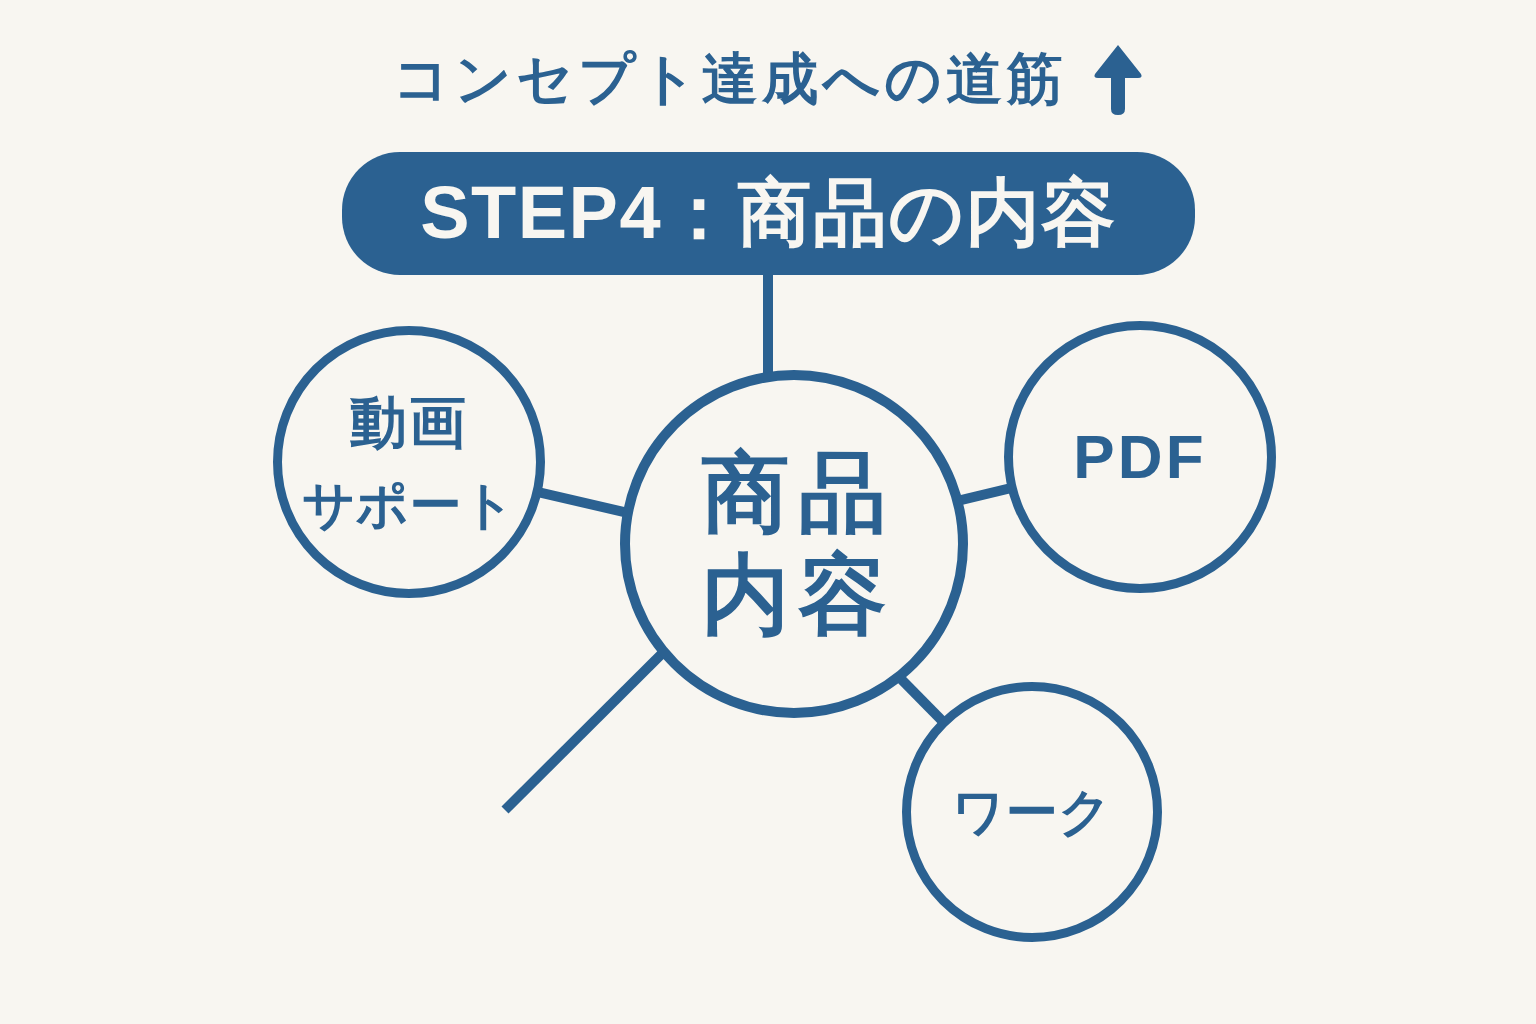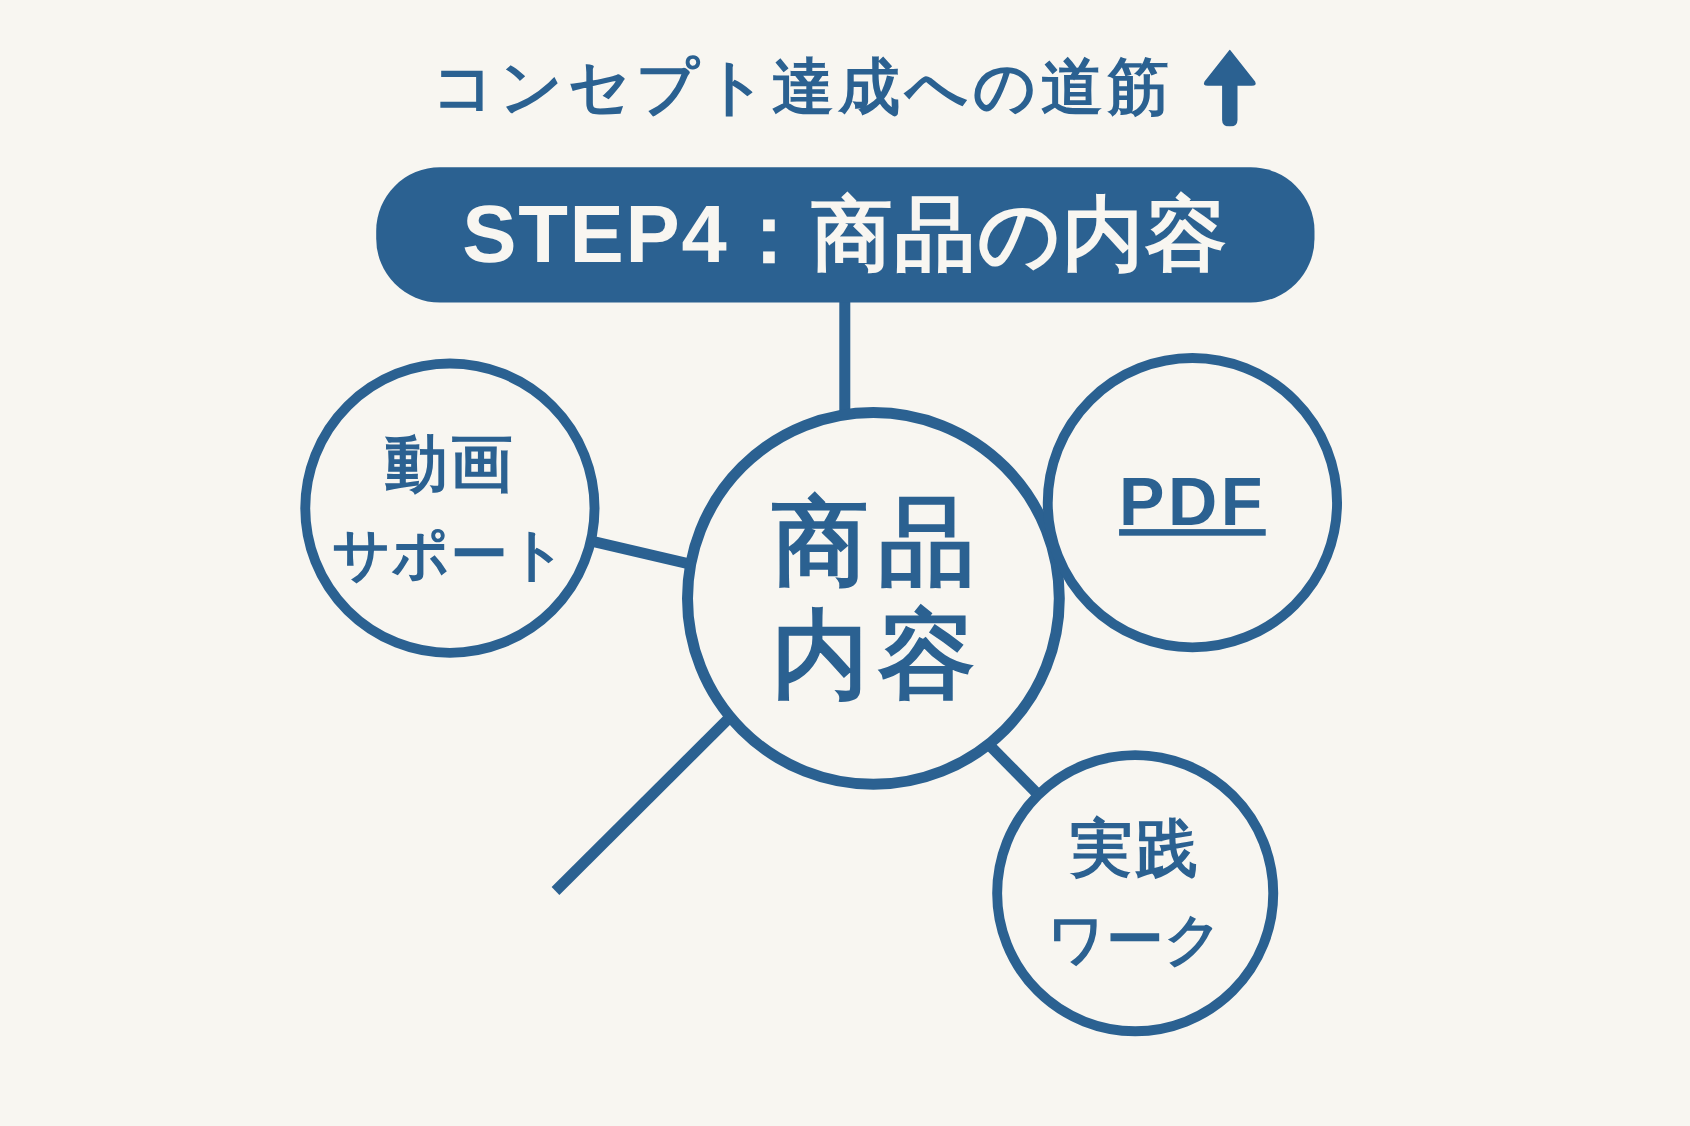--- a/index.html
+++ b/index.html
@@ -56,21 +56,21 @@
   .circle span{display:block;white-space:nowrap;line-height:1.16;}
   .center-node{
     left:620px;top:370px;width:348px;height:348px;
     border:10px solid var(--blue);
   }
   .center-node .l1,.center-node .l2{font-size:88px;letter-spacing:0.10em;text-indent:0.10em;}
   .node{border:9px solid var(--blue);gap:20px;}
   .node .l1{font-size:57px;letter-spacing:0.04em;}
   .node .l2{font-size:52px;letter-spacing:0.01em;}
   .node-top-left{left:273px;top:326px;width:272px;height:272px;}
-  .node-top-right{left:948px;top:321px;width:272px;height:272px;text-decoration:underline;}
+  .node-top-right{left:1004px;top:321px;width:272px;height:272px;}
   .node-top-right .l1{font-size:62px;letter-spacing:0.05em;}
   .node-bottom-left{left:375px;top:680px;width:260px;height:260px;}
   .node-bottom-right{left:902px;top:682px;width:260px;height:260px;}
 </style>
 </head>
 <body>
 
 <div class="stage">
 
   <svg class="connectors" viewBox="0 0 1536 1024" aria-hidden="true">
@@ -101,17 +101,16 @@
     <span class="l1">動画</span>
     <span class="l2">サポート</span>
   </div>
 
   <div class="circle node node-top-right">
     <span class="l1">PDF</span>
   </div>
 
 
   <div class="circle node node-bottom-right">
-    <span class="l1">実践</span>
     <span class="l2">ワーク</span>
   </div>
 
 </div>
 
 </body></html>

